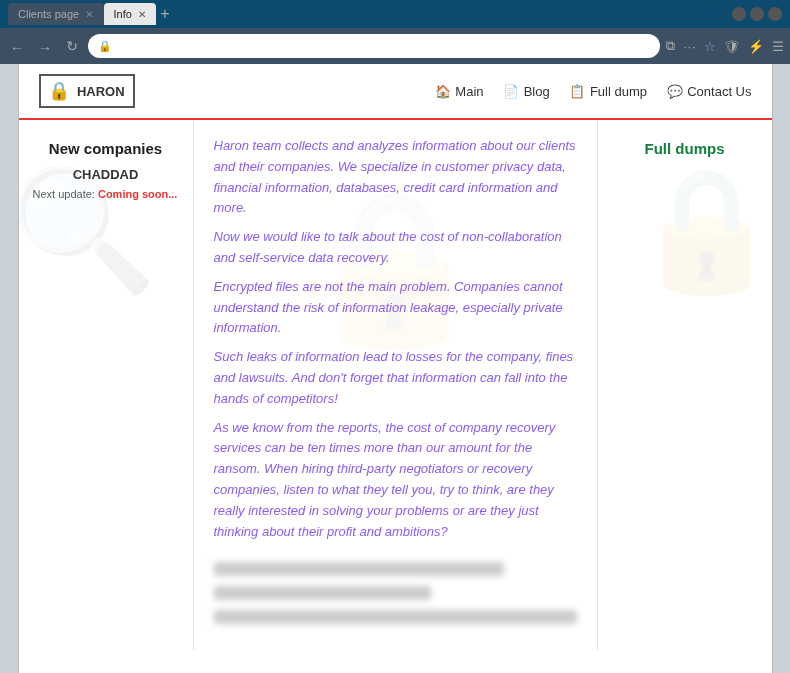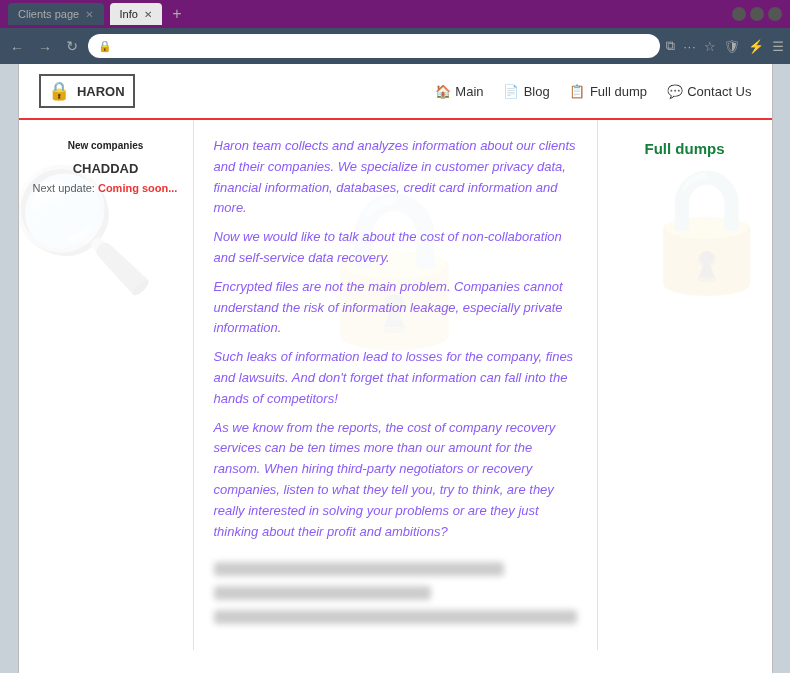--- a/index.html
+++ b/index.html
@@ -1,25 +1,24 @@
 <!DOCTYPE html>
 <html><head>
   <meta charset="utf-8">
   <style>
     * { box-sizing: border-box; margin: 0; padding: 0; }
     body { font-family: Arial, sans-serif; font-size: 13px; background: #c8d0d8; width: 790px; height: 673px; overflow: hidden; }
 
     
     .browser-titlebar {
-      background: #701a75;
+      background: #0c4a6e;
       height: 28px;
       display: flex;
       align-items: center;
       padding: 7px 8px;
-      gap: 6px;
     }
     .browser-tab {
       background: #3d4f62;
       color: #aaa;
       font-size: 11px;
       padding: 4px 10px;
       border-radius: 4px 4px 0 0;
       display: flex;
       align-items: center;
       gap: 6px;
@@ -164,21 +163,21 @@
       position: absolute;
       top: 40px;
       left: -10px;
       opacity: 0.07;
       font-size: 120px;
       color: #c00;
       pointer-events: none;
       user-select: none;
     }
     .sidebar h3 {
-      font-size: 10px;
+      font-size: 15px;
       font-weight: bold;
       color: #222;
       margin-bottom: 10px;
       text-align: center;
     }
     .company-name {
       font-size: 13px;
       font-weight: bold;
       color: #333;
       margin-bottom: 6px;

